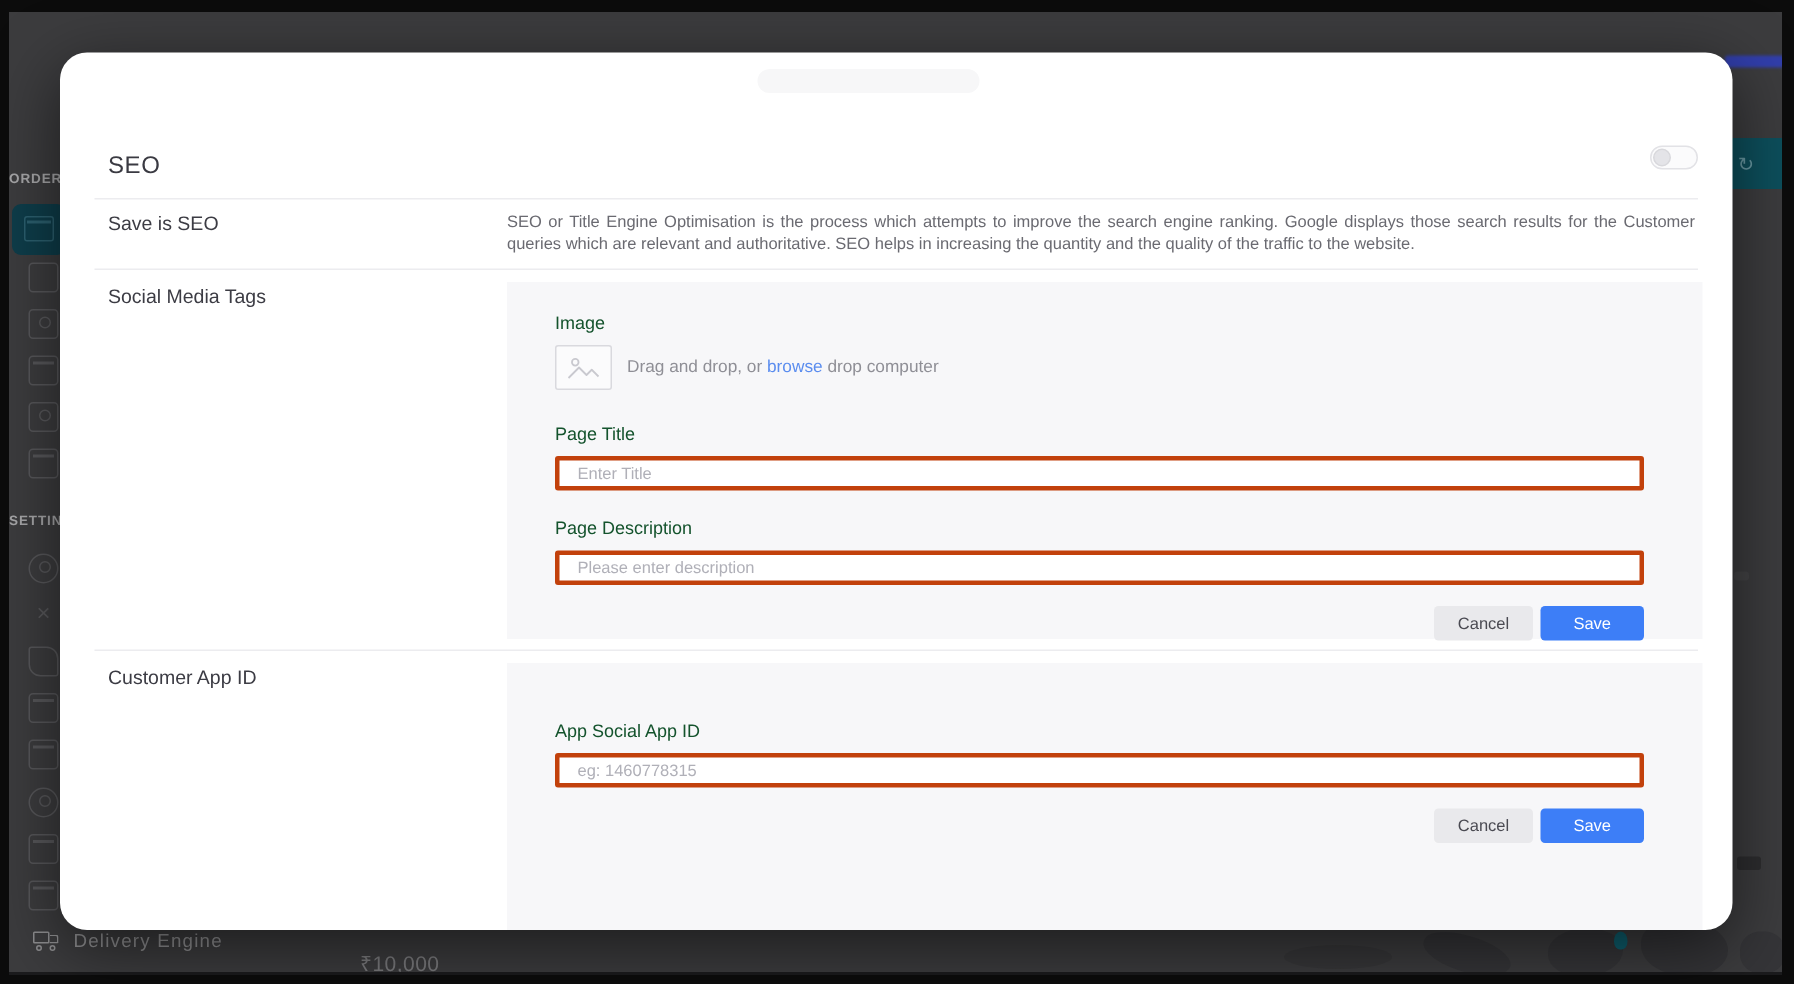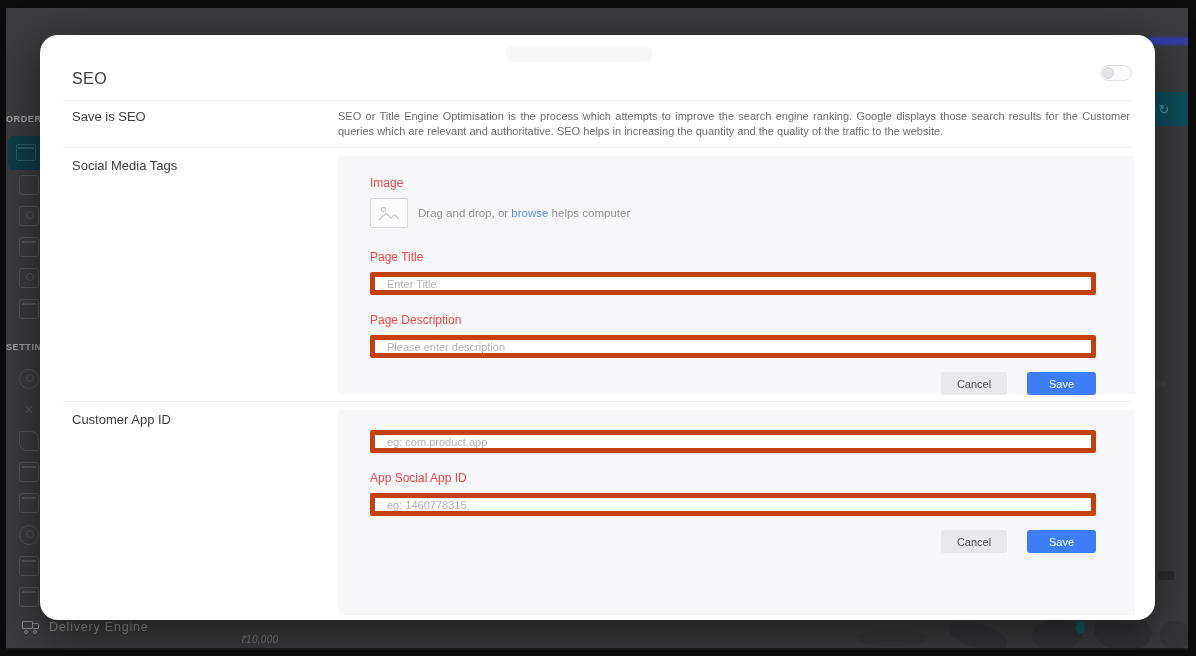--- a/index.html
+++ b/index.html
@@ -38,22 +38,22 @@
   .truck-icon { position:relative; width:18px; height:12px; margin-right:9px; }
   .truck-body { position:absolute; left:0; top:0; width:11px; height:8px;
     border:1.2px solid #8d8d8f; border-radius:1px; }
   .truck-cab { position:absolute; left:11px; top:2px; width:6px; height:6px;
     border:1.2px solid #8d8d8f; border-left:none; border-radius:0 2px 1px 0; }
   .truck-wheel { position:absolute; bottom:-1px; width:4px; height:4px;
     border:1.2px solid #8d8d8f; border-radius:50%; }
   .truck-wheel.w1 { left:2px; } .truck-wheel.w2 { left:11px; }
   .delivery-label { font-size:12.5px; color:#8f8f91; letter-spacing:0.8px; }
 
-  .amount-text { position:absolute; left:240px; top:632px; font-size:10px; color:#7b7b7e;
-    letter-spacing:0.3px;font-style:italic; }
+  .amount-text { position:absolute; left:240px; top:632px; font-size:14px; color:#7b7b7e;
+    letter-spacing:0.3px; }
 
   .brand-logo { position:absolute; left:1150px; top:37px; width:40px; height:8px;
     background:#2f3fc5; opacity:0.8; filter:blur(1.2px); border-radius:2px; }
 
   .teal-action-btn { position:absolute; left:1140px; top:92px; width:48px; height:34px;
     background:#0d4f5c; border-radius:5px 0 0 5px; display:flex; align-items:center;
     justify-content:center; }
   .teal-action-btn .glyph { color:#8fb9c2; font-size:13px; opacity:0.7; }
 
   .edge-smudge { position:absolute; background:#4a4a4c; border-radius:2px; }
@@ -73,21 +73,21 @@
   .map-teal-dot { position:absolute; left:1076px; top:621px; width:9px; height:12px;
     background:#0e5f6e; border-radius:50% 50% 45% 45%; }
   .bottom-bar { position:absolute; left:0; right:0; top:648px; height:4px; background:#1b1b1d; }
 
   
   .modal { position:absolute; left:40px; top:35px; width:1115px; height:585px;
     background:#ffffff; border-radius:18px; box-shadow:0 12px 45px rgba(0,0,0,0.55);
     z-index:10; overflow:hidden; }
   .skeleton-bar { position:absolute; left:465px; top:11px; width:148px; height:16px;
     background:#f7f7f8; border-radius:8px; }
-  .m-header { position:relative; height:65px; }
+  .m-header { position:relative; height:65px;margin-top:32px; }
   .m-title { position:absolute; left:32px; top:35px; font-size:16px; color:#3a3a42;
     letter-spacing:0.4px; font-weight:400; }
   .toggle { position:absolute; left:1060px; top:30px; width:32px; height:16px;
     border:1px solid #e2e2e6; border-radius:9px; background:#fbfbfc; cursor:pointer; }
   .toggle-knob { position:absolute; left:1px; top:1px; width:12px; height:12px;
     background:#e4e4e8; border:1px solid #d8d8dc; border-radius:50%; }
 
   .m-divider { height:1px; background:#ececef; margin:0 23px; }
 
   .m-row { display:flex; }
@@ -95,33 +95,33 @@
   .row-label { font-size:13px; color:#3c3c44; }
   .row-seo { height:46px; }
   .row-seo .row-label-col { padding-top:8px; }
   .seo-desc { flex:1; padding:8px 25px 0 0; font-size:11px; line-height:15px;
     color:#6a6a71; text-align:justify; }
   .row-smt { height:253px; }
   .row-app { height:220px; }
 
   .panel { flex:1; background:#f7f7f9; margin:8px 20px 7px 0;
     padding:20px 39px 0 32px; }
-  .field-label { font-size:12px; color:#ef4444; font-weight:500; margin-bottom:8px; }
+  .field-label { font-size:12px; color:#14532d; font-weight:500; margin-bottom:8px; }
   .upload-row { display:flex; align-items:center; height:30px; }
   .upload-box { width:38px; height:30px; border:1px solid #d9d9de; border-radius:2px;
     background:#fbfbfc; display:flex; align-items:center; justify-content:center;
     cursor:pointer; flex:none; }
   .upload-text { margin-left:10px; font-size:11.5px; color:#8f8f96; }
   .upload-text .browse-link { color:#5b8def; cursor:pointer; }
-  .field-input { width:100%; height:23px; border:5px solid #c2410c; border-radius:2px;
+  .field-input { width:100%; height:23px; border:3px solid #c2410c; border-radius:2px;
     background:#ffffff; font-family:"Liberation Sans", sans-serif; font-size:11px;
     color:#3c3c44; padding:0 12px; outline:none; }
   .field-input::placeholder { color:#b0b0b8; }
   .mt22 { margin-top:22px; } .mt18 { margin-top:18px; }
-  .btn-row { display:flex; justify-content:flex-end; gap:20px; margin-top:14px; }
+  .btn-row { display:flex; justify-content:flex-end; gap:5px; margin-top:14px; }
   .btn { height:23px; border:none; border-radius:3px; font-family:"Liberation Sans", sans-serif;
     font-size:11px; cursor:pointer; }
   .btn-cancel { width:66px; background:#e9e9ec; color:#4a4a52; }
   .btn-save { width:69px; background:#3d7ef7; color:#ffffff; }
 </style>
 </head>
 <body>
 
 <div class="bg">
 
@@ -232,21 +232,21 @@
     </div>
     <div class="panel">
       <div class="field-label">Image</div>
       <div class="upload-row">
         <div class="upload-box">
           <svg width="22" height="17" viewBox="0 0 22 17">
             <circle cx="5.5" cy="4.5" r="2.2" fill="none" stroke="#c9c9cf" stroke-width="1.2"></circle>
             <path d="M1 15 L8 8 L13 13 L16.5 9.5 L21 14" fill="none" stroke="#c9c9cf" stroke-width="1.2" stroke-linejoin="round"></path>
           </svg>
         </div>
-        <div class="upload-text"><span>Drag and drop, or </span><span class="browse-link">browse</span><span> helps computer</span></div>
+        <div class="upload-text"><span>Drag and drop, or </span><span class="browse-link">browse</span><span> drop computer</span></div>
       </div>
 
       <div class="field-label mt22">Page Title</div>
       <input class="field-input" type="text" placeholder="Enter Title" style="">
 
       <div class="field-label mt18">Page Description</div>
       <input class="field-input" type="text" placeholder="Please enter description" style="">
 
       <div class="btn-row">
         <button class="btn btn-cancel">Cancel</button>
@@ -255,21 +255,20 @@
     </div>
   </div>
 
   <div class="m-divider"></div>
 
   <div class="m-row row-app">
     <div class="row-label-col">
       <div class="row-label">Customer App ID</div>
     </div>
     <div class="panel">
-      <input class="field-input" type="text" placeholder="eg: com.product.app" style="">
 
       <div class="field-label mt18">App Social App ID</div>
       <input class="field-input" type="text" placeholder="eg: 1460778315" style="">
 
       <div class="btn-row">
         <button class="btn btn-cancel">Cancel</button>
         <button class="btn btn-save">Save</button>
       </div>
     </div>
   </div>

